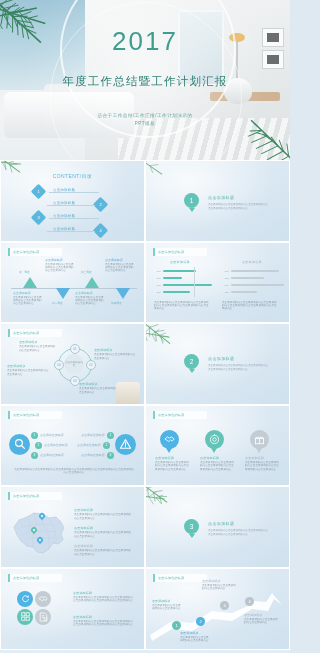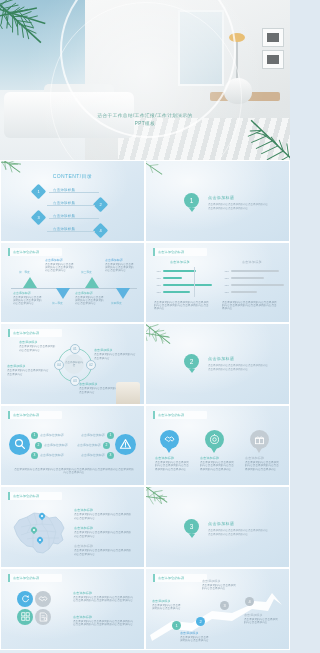--- a/index.html
+++ b/index.html
@@ -242,20 +242,22 @@
             <path d="M10 -.5 L15 12"></path>
               <path d="M20 -1.1 L27 13"></path>
               <path d="M30 -1.7 L38 13"></path>
             <path d="M40 -2.2 L48 12"></path>
               <path d="M50 -2.8 L58 10"></path>
           </g>
         </g>
       </g>
     </svg>
 
+    <div style="position:absolute;left:0;right:0;top:26px;text-align:center;font-size:26px;color:#3f9d8f;letter-spacing:2px;">2017</div>
+    <div style="position:absolute;left:0;right:0;top:74px;text-align:center;font-size:11.5px;color:#2f7f73;letter-spacing:1.2px;">年度工作总结暨工作计划汇报</div>
     <div style="position:absolute;left:0;right:0;top:113px;text-align:center;font-size:4.6px;color:#63a79b;letter-spacing:.5px;">适合于工作总结/工作汇报/工作计划演示的</div>
     <div style="position:absolute;left:0;right:0;top:121px;text-align:center;font-size:4.6px;color:#63a79b;letter-spacing:.5px;">PPT模板</div>
   </div>
 
   <div class="grid">
 
     <div class="slide">
       <div class="glow"></div>
       <svg class="palm" style="left:-14px;top:-16px;" width="60" height="60" viewBox="0 0 60 60">
         <g stroke="#4f9e63" stroke-width=".7" fill="none" opacity=".85">

